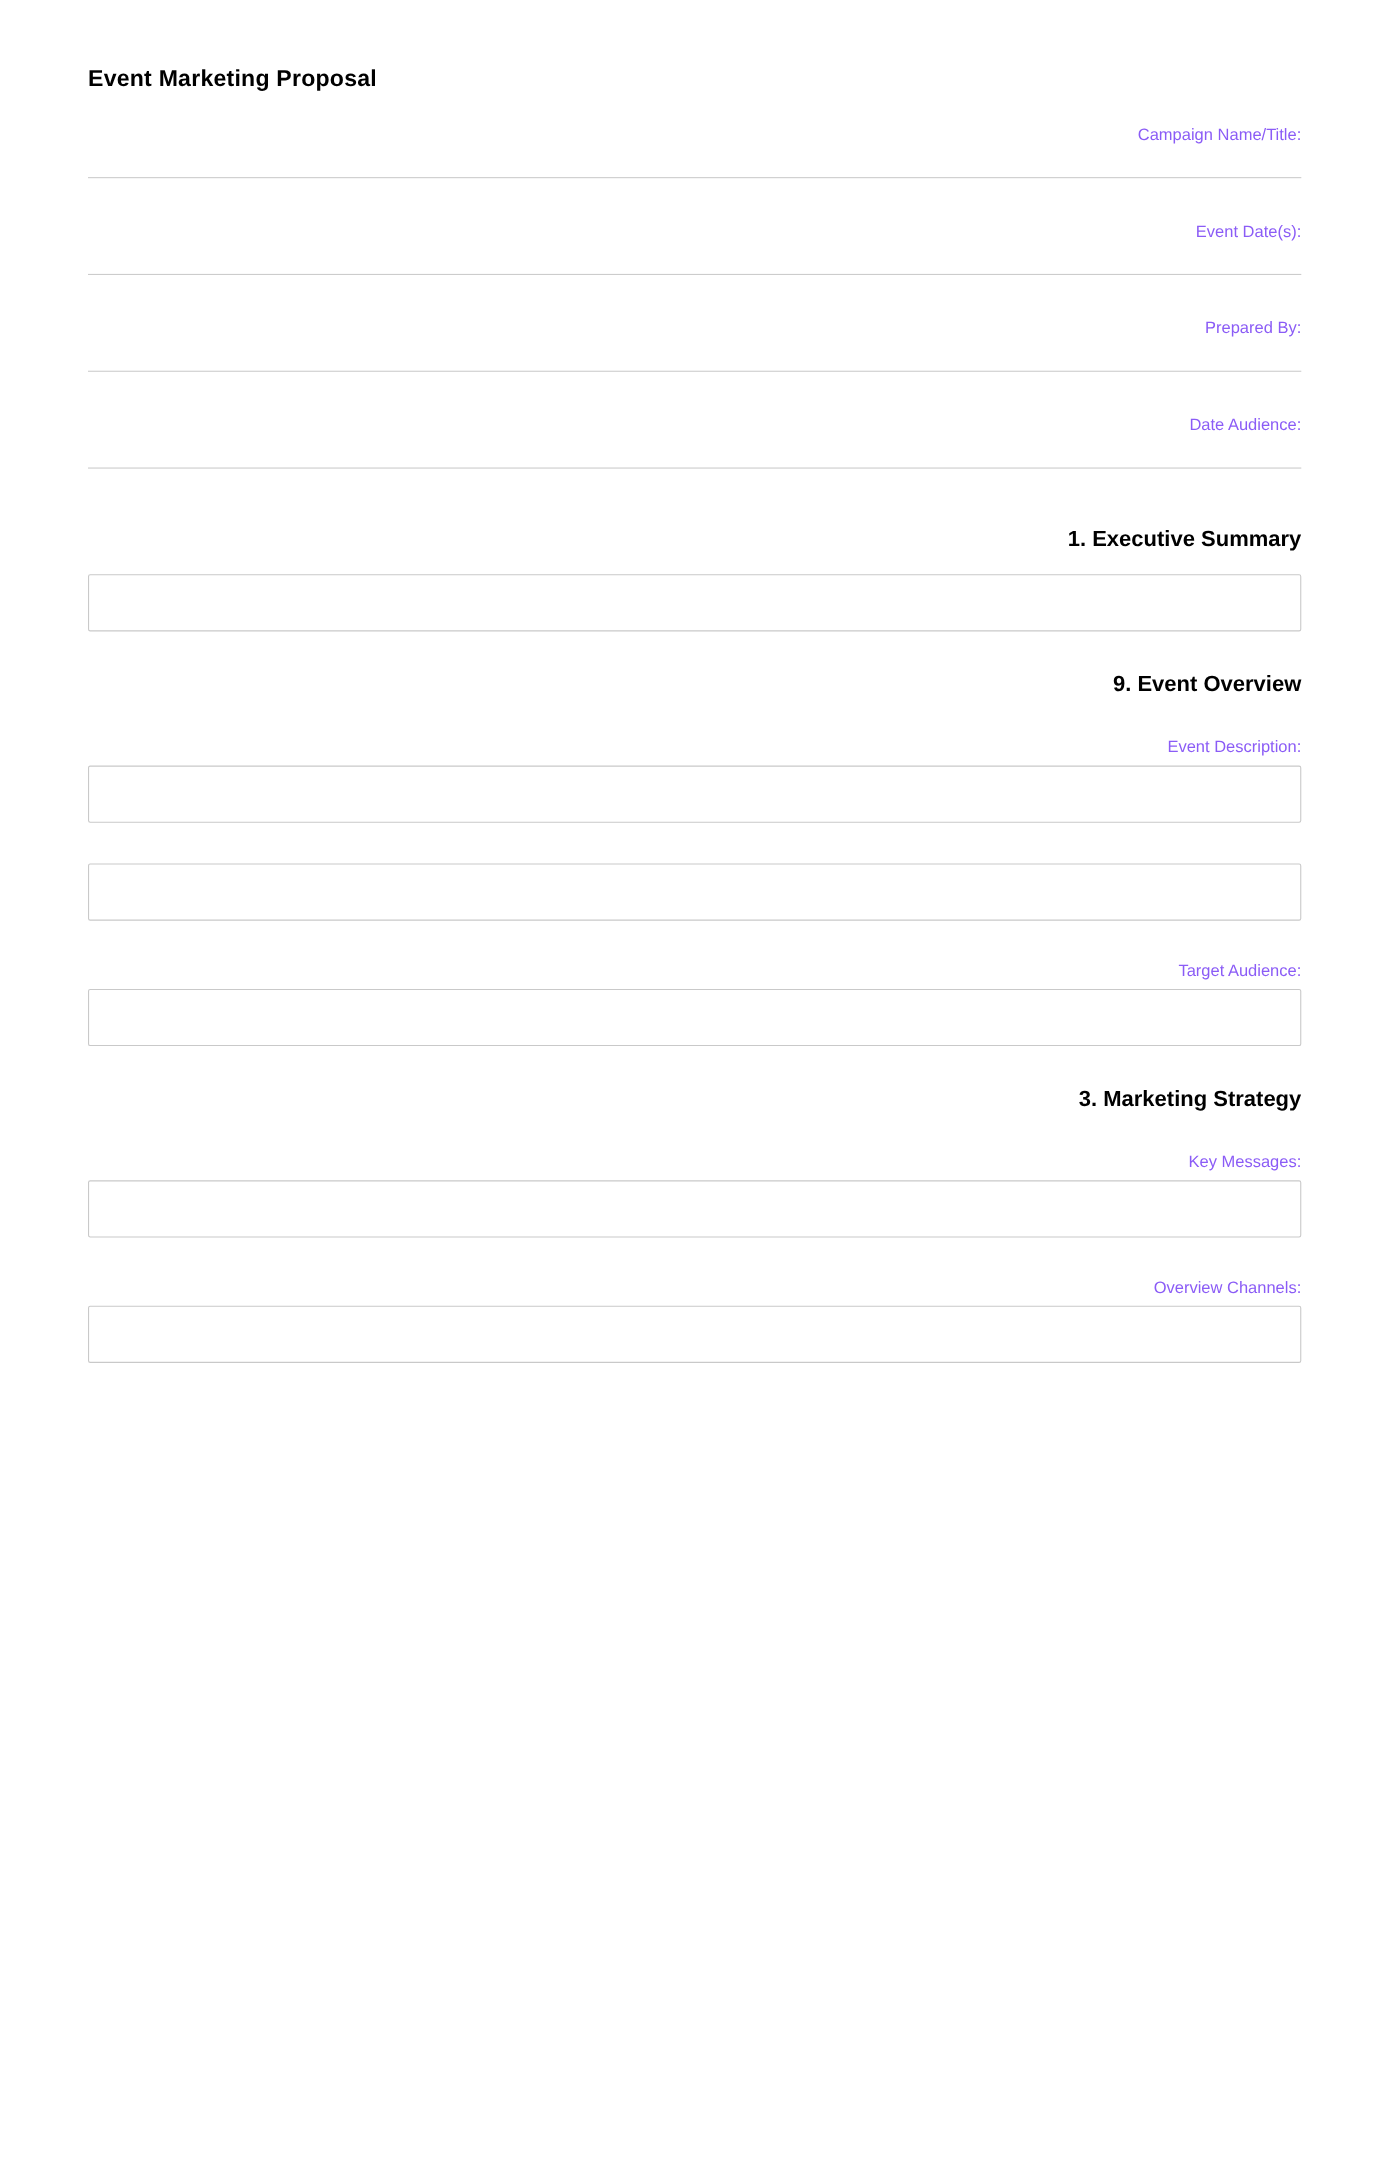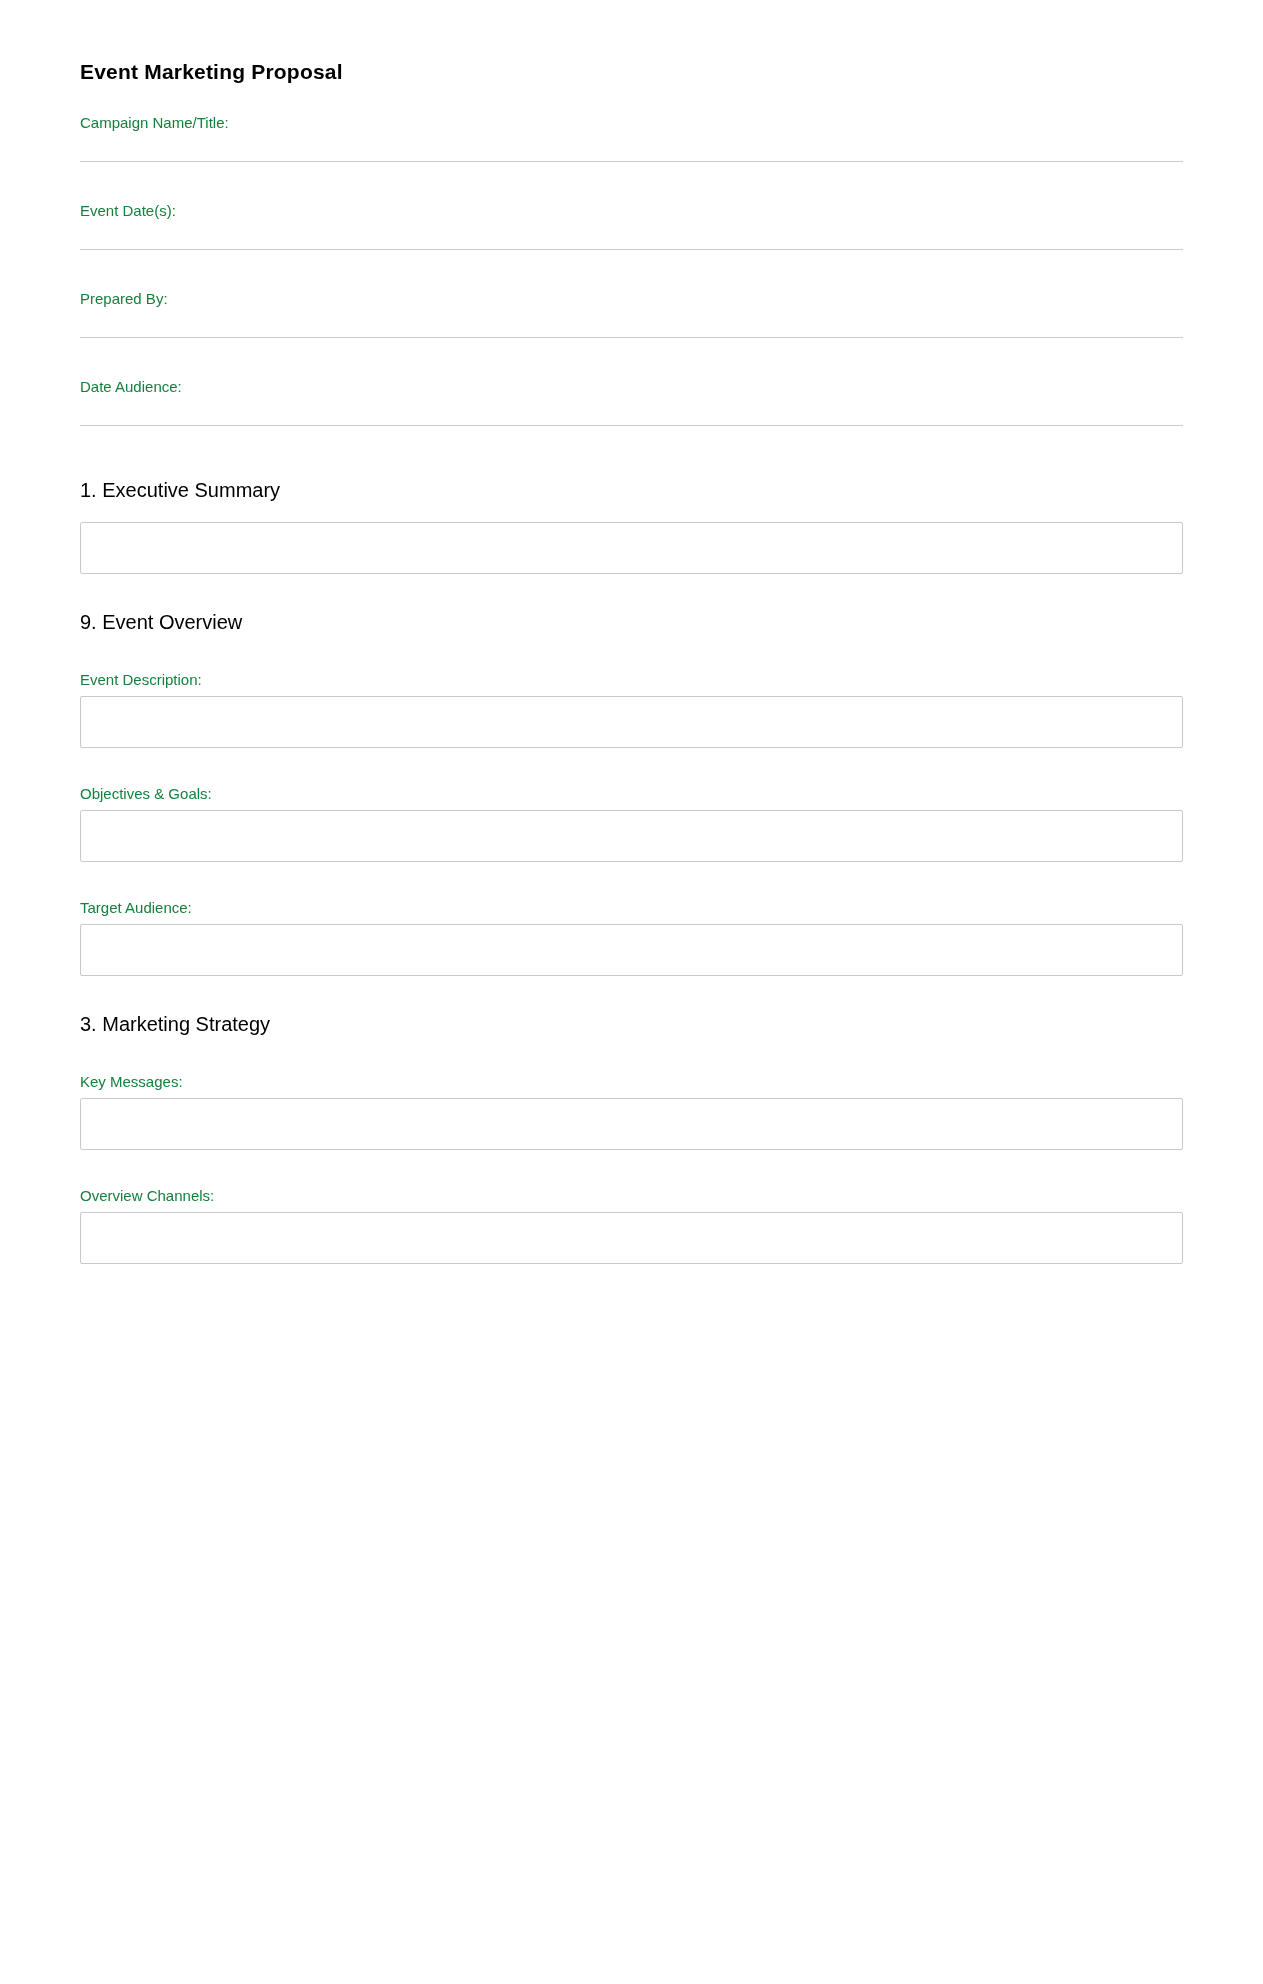--- a/index.html
+++ b/index.html
@@ -17,42 +17,44 @@
     line-height: 36px;
     font-weight: 700;
     margin: 0 0 24px 0;
     letter-spacing: 0.2px;
   }
   .field { margin-bottom: 40px; }
   .field-label {
     display: block;
     font-size: 15px;
     line-height: 18px;
-    color: #15803d;
+    color: #8b5cf6;
+    text-align: right;
   }
   .line-input {
     display: block;
     width: 100%;
     height: 30px;
     border: none;
     border-bottom: 1px solid #cccccc;
     border-radius: 0;
     background: transparent;
     outline: none;
     padding: 0;
     margin: 0;
     font-family: inherit;
     font-size: 15px;
     color: #000000;
   }
   .section-heading {
     font-size: 20px;
     line-height: 24px;
-    font-weight: 400;
+    font-weight: 700;
     margin: 36px 0 0 0;
+    text-align: right;
   }
   .section-heading.first { margin-top: 52px; }
   .box-textarea {
     display: block;
     width: 100%;
     height: 52px;
     border: 1px solid #c9c9c9;
     border-radius: 2px;
     background: #ffffff;
     resize: none;
@@ -103,21 +105,20 @@
 
   <section>
     <h2 class="section-heading">9. Event Overview</h2>
 
     <div class="area-field">
       <label class="field-label" for="event-description">Event Description:</label>
       <textarea id="event-description" class="box-textarea" style=""></textarea>
     </div>
 
     <div class="area-field">
-      <label class="field-label" for="objectives-goals">Objectives &amp; Goals:</label>
       <textarea id="objectives-goals" class="box-textarea" style=""></textarea>
     </div>
 
     <div class="area-field">
       <label class="field-label" for="target-audience">Target Audience:</label>
       <textarea id="target-audience" class="box-textarea" style=""></textarea>
     </div>
   </section>
 
   <section>

